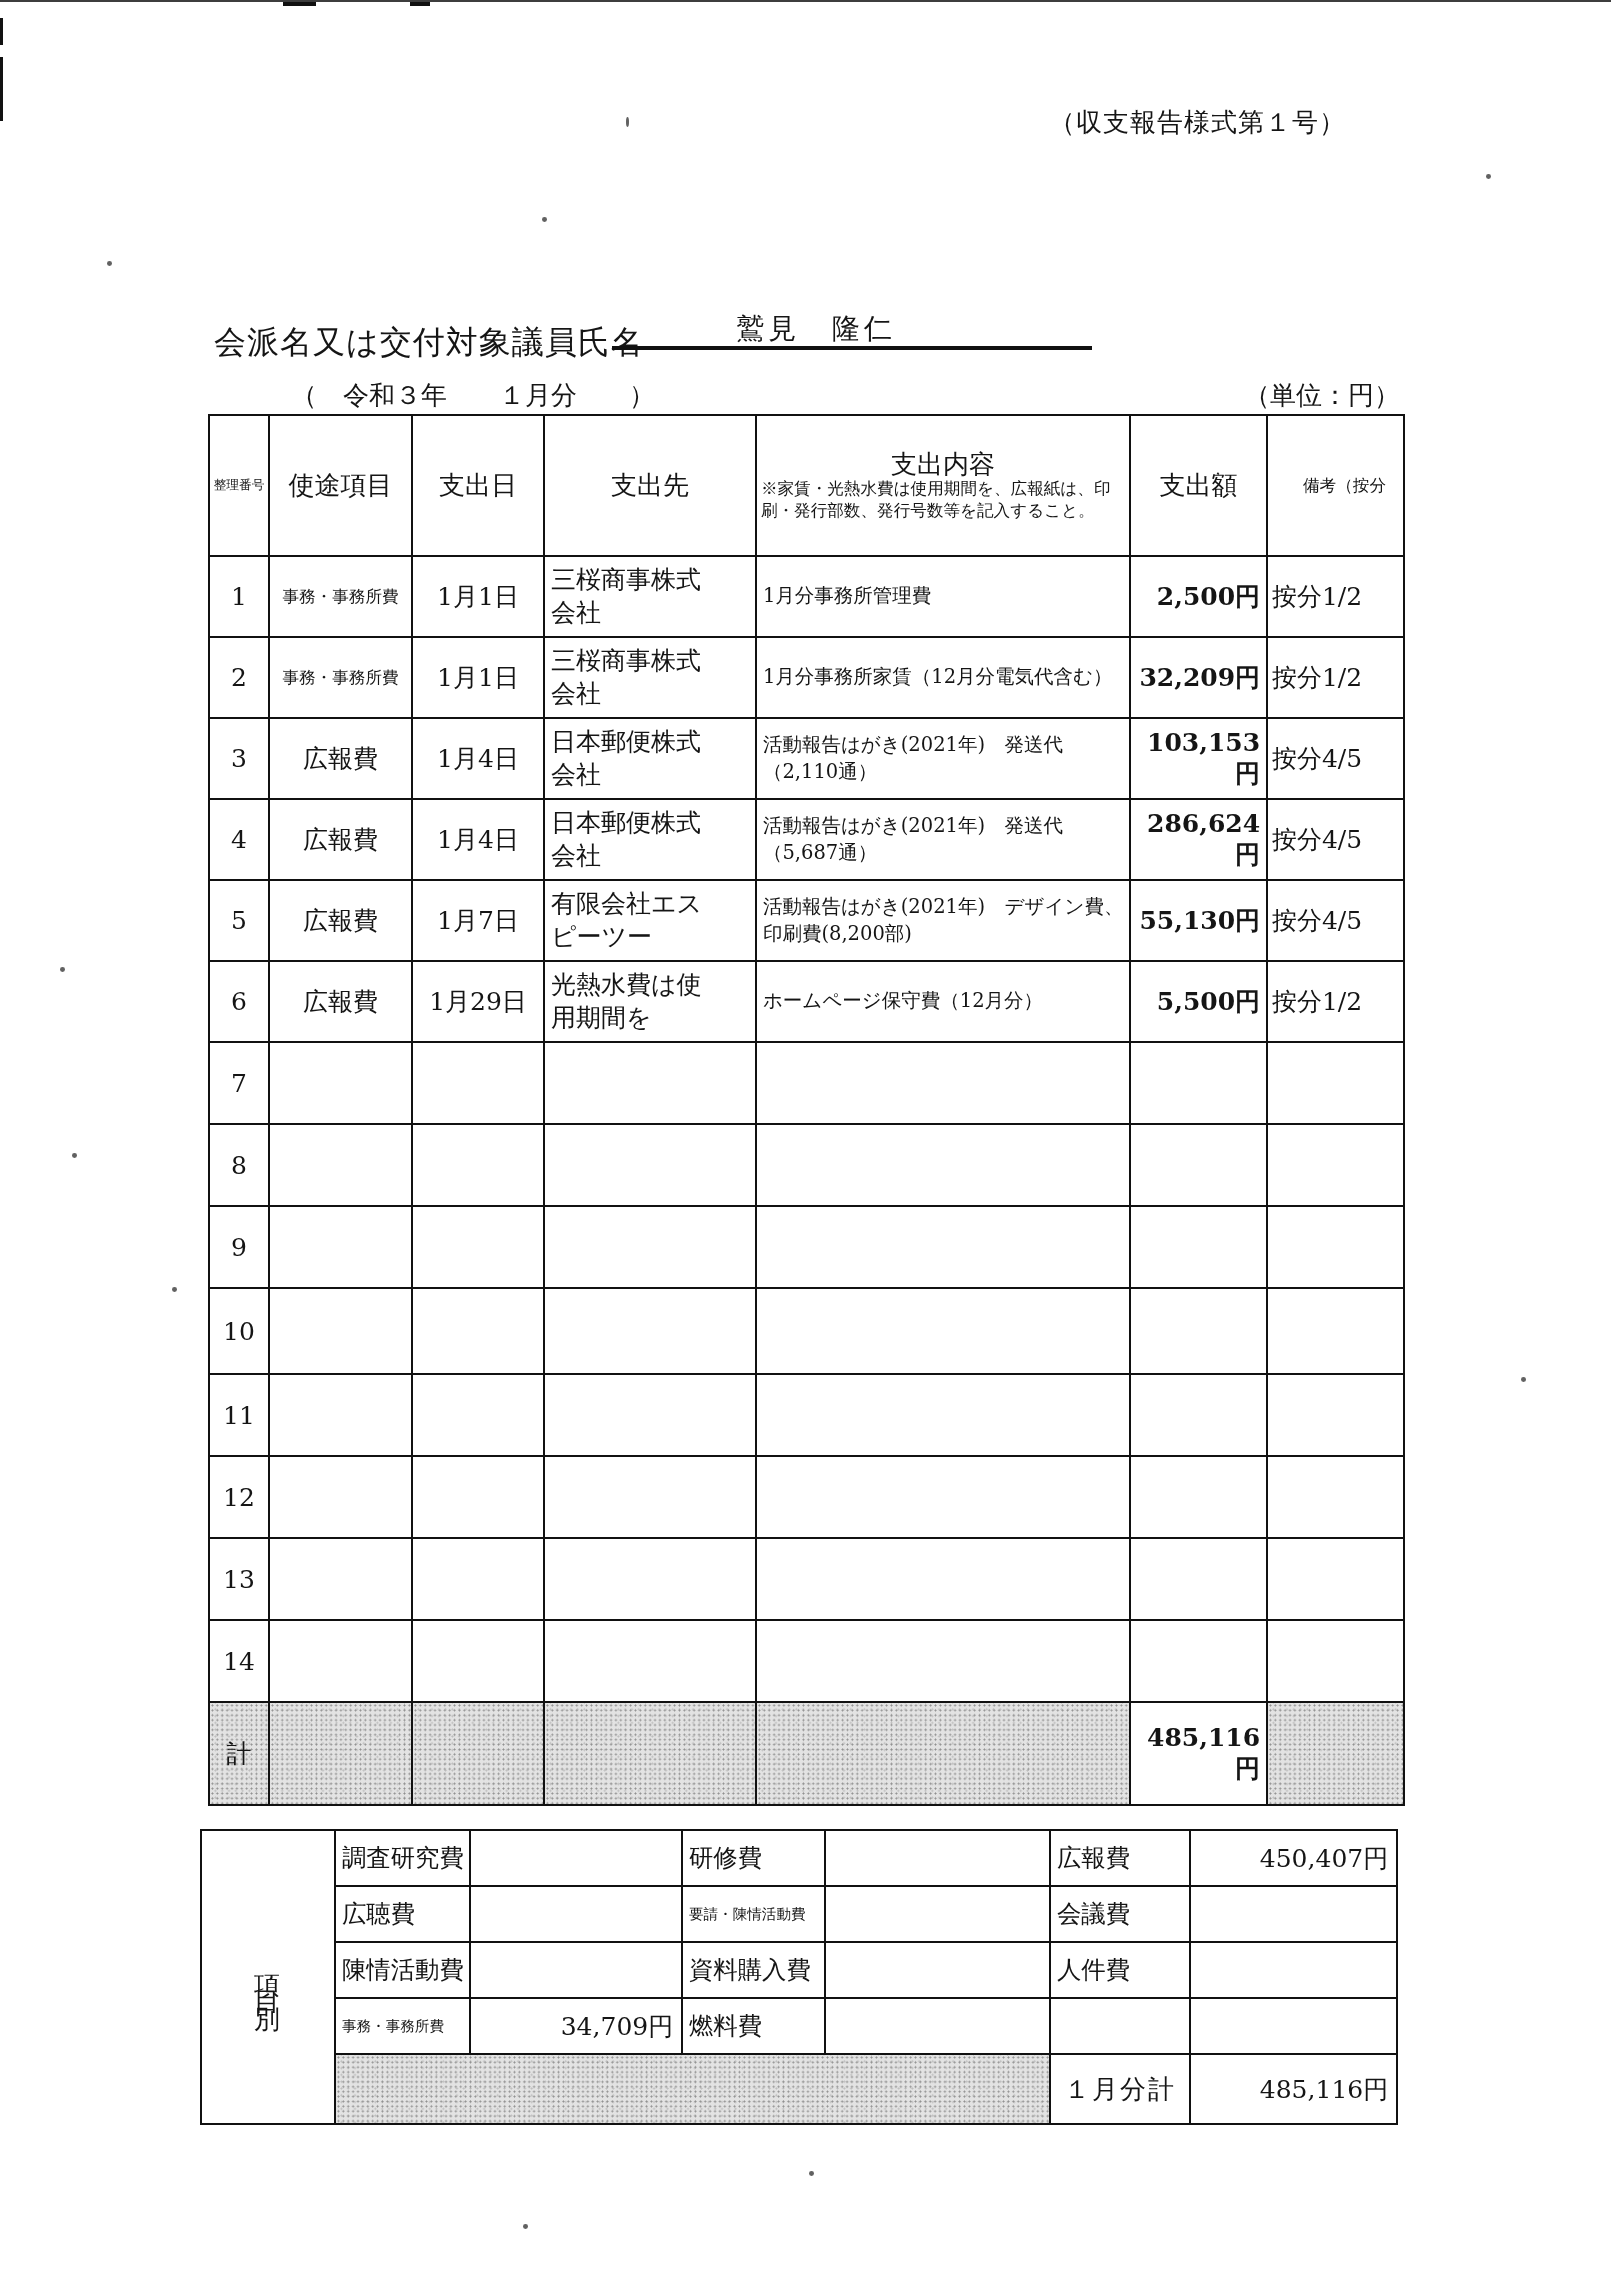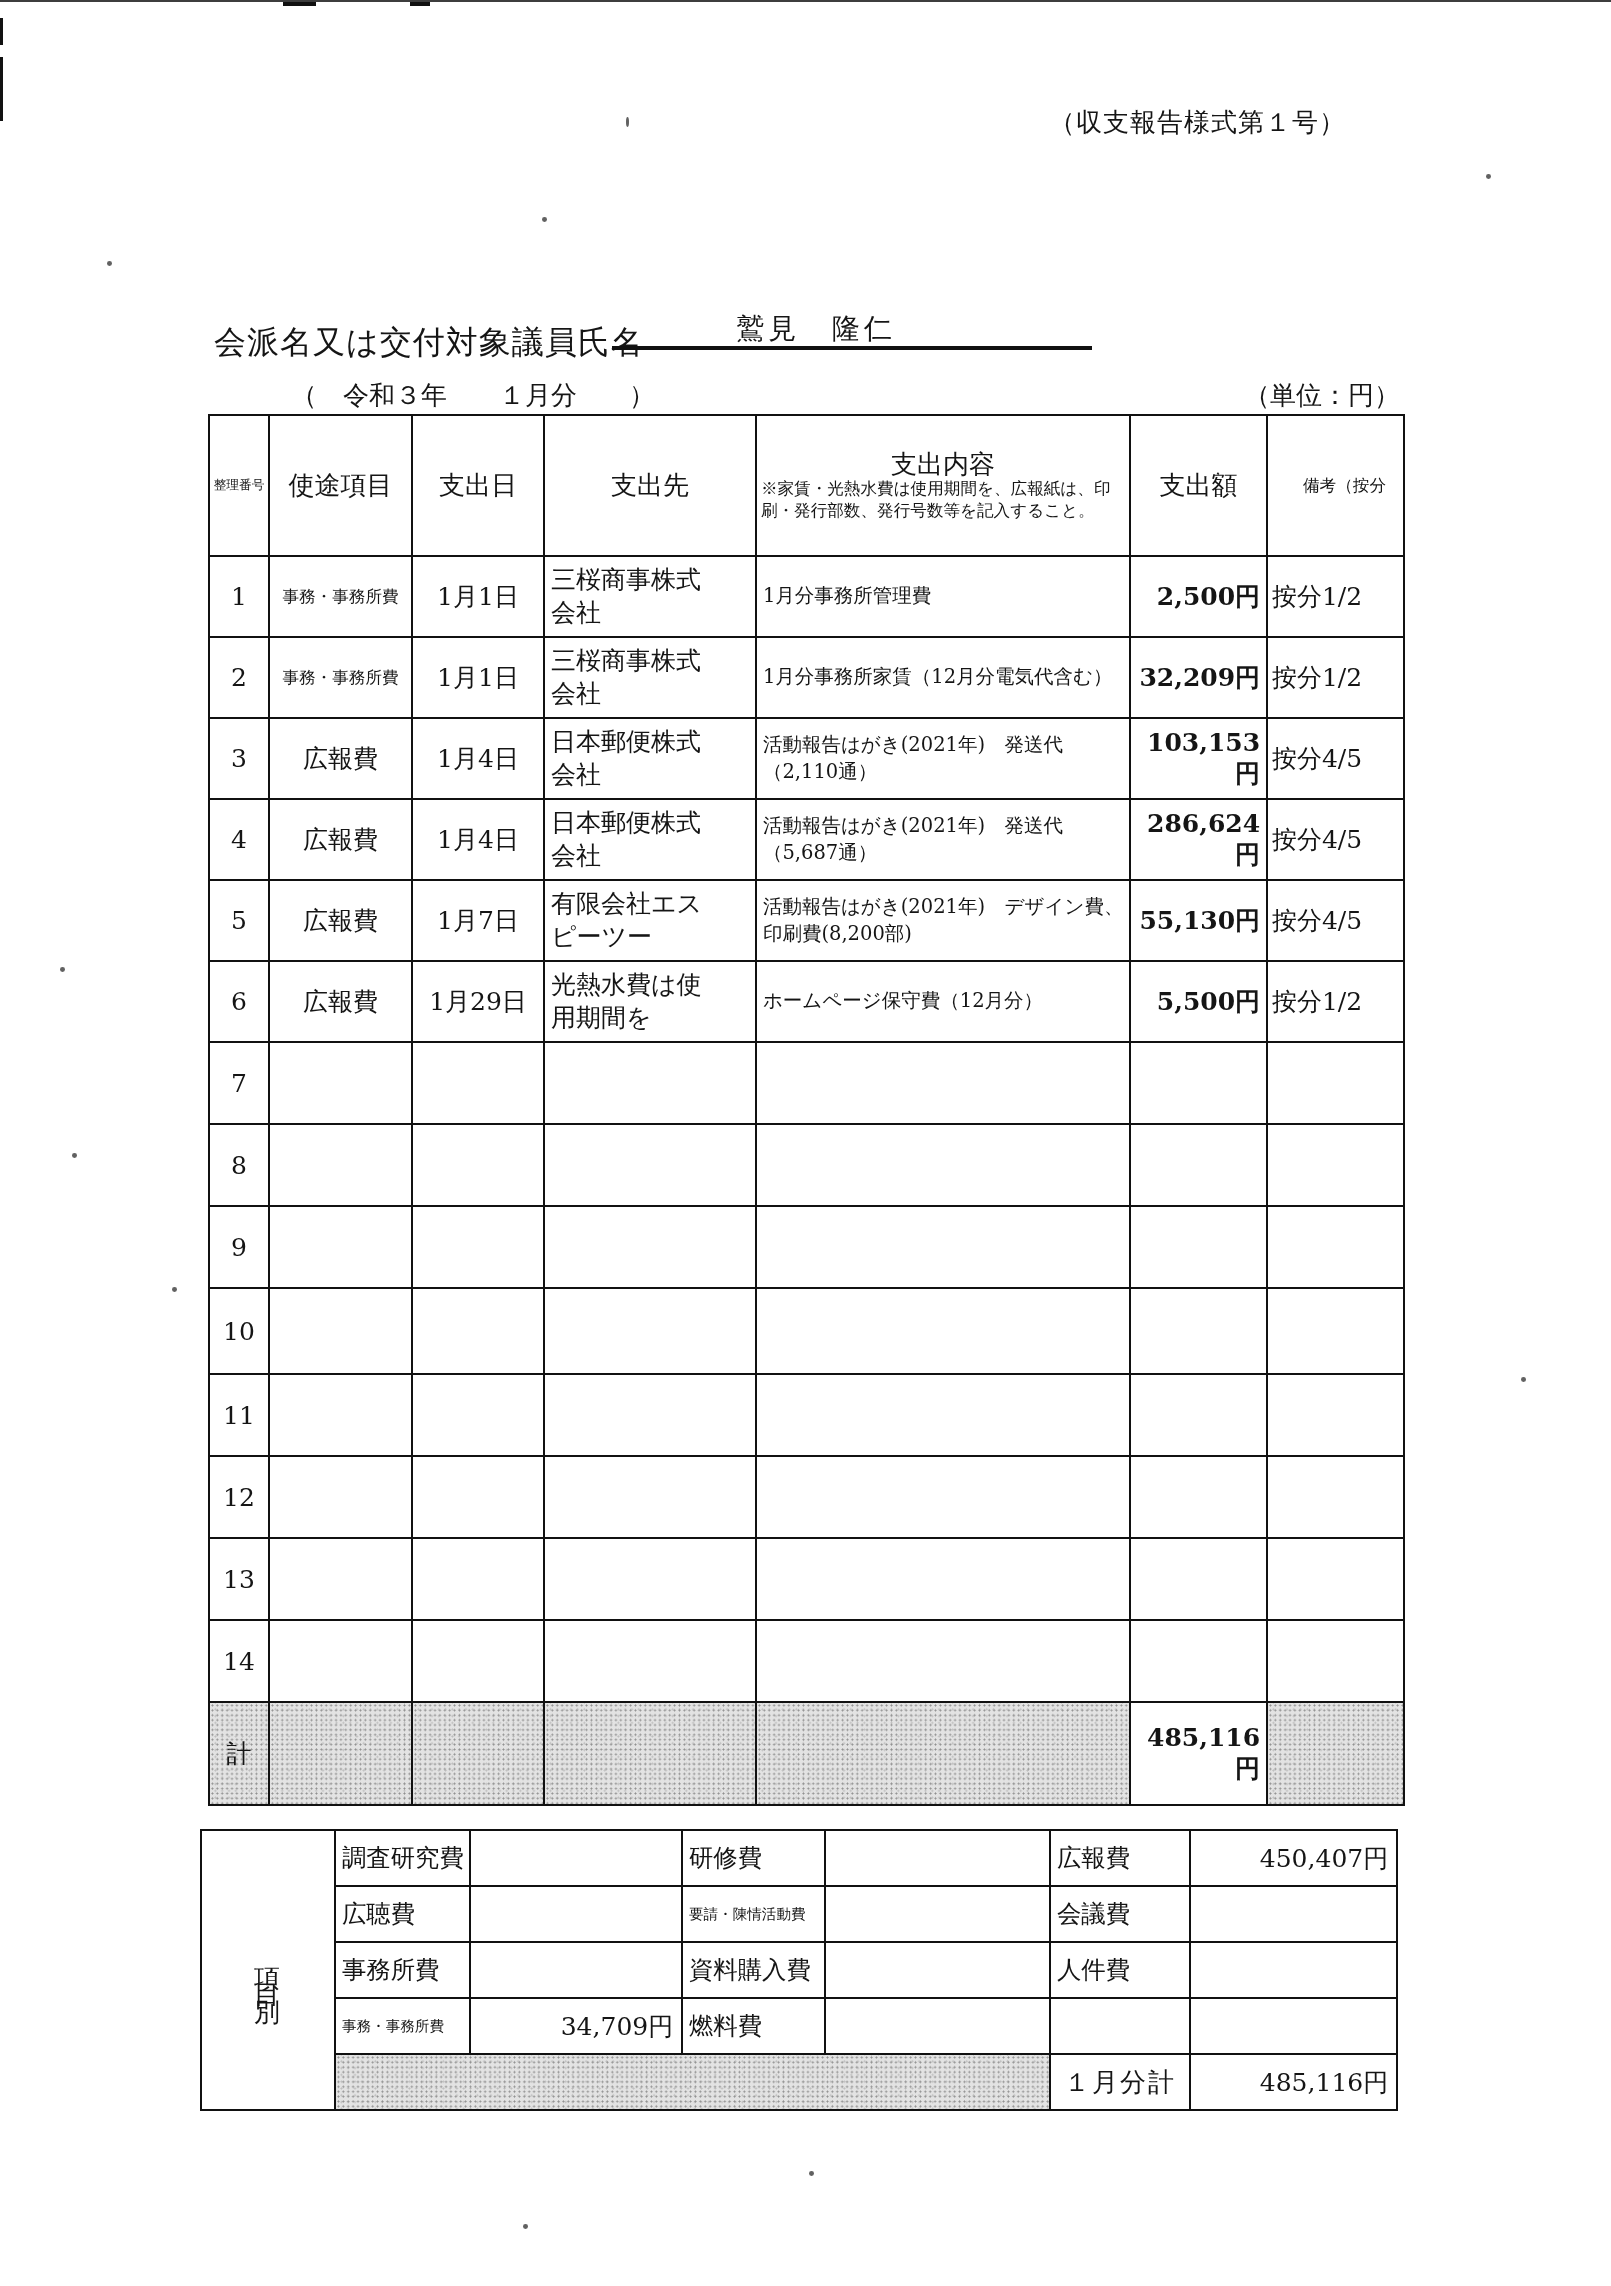--- a/index.html
+++ b/index.html
@@ -275,36 +275,36 @@
     </tr>
     <tr style="height:56px">
       <td class="k-label">広聴費</td>
       <td class="k-value"></td>
       <td class="k-label k-small">要請・陳情活動費</td>
       <td class="k-value"></td>
       <td class="k-label">会議費</td>
       <td class="k-value"></td>
     </tr>
     <tr style="height:56px">
-      <td class="k-label">事務所費</td>
+      <td class="k-label">陳情活動費</td>
       <td class="k-value"></td>
       <td class="k-label">資料購入費</td>
       <td class="k-value"></td>
       <td class="k-label">人件費</td>
       <td class="k-value"></td>
     </tr>
     <tr style="height:56px">
       <td class="k-label k-small">事務・事務所費</td>
       <td class="k-value">34,709円</td>
       <td class="k-label">燃料費</td>
       <td class="k-value"></td>
       <td class="k-label"></td>
       <td class="k-value"></td>
     </tr>
-    <tr style="height:56px">
+    <tr style="height:70px">
       <td class="hatch" colspan="4"></td>
       <td class="k-total-label">１月分計</td>
       <td class="k-value">485,116円</td>
     </tr>
   </tbody>
     </table>
 
 </div>
 
 

